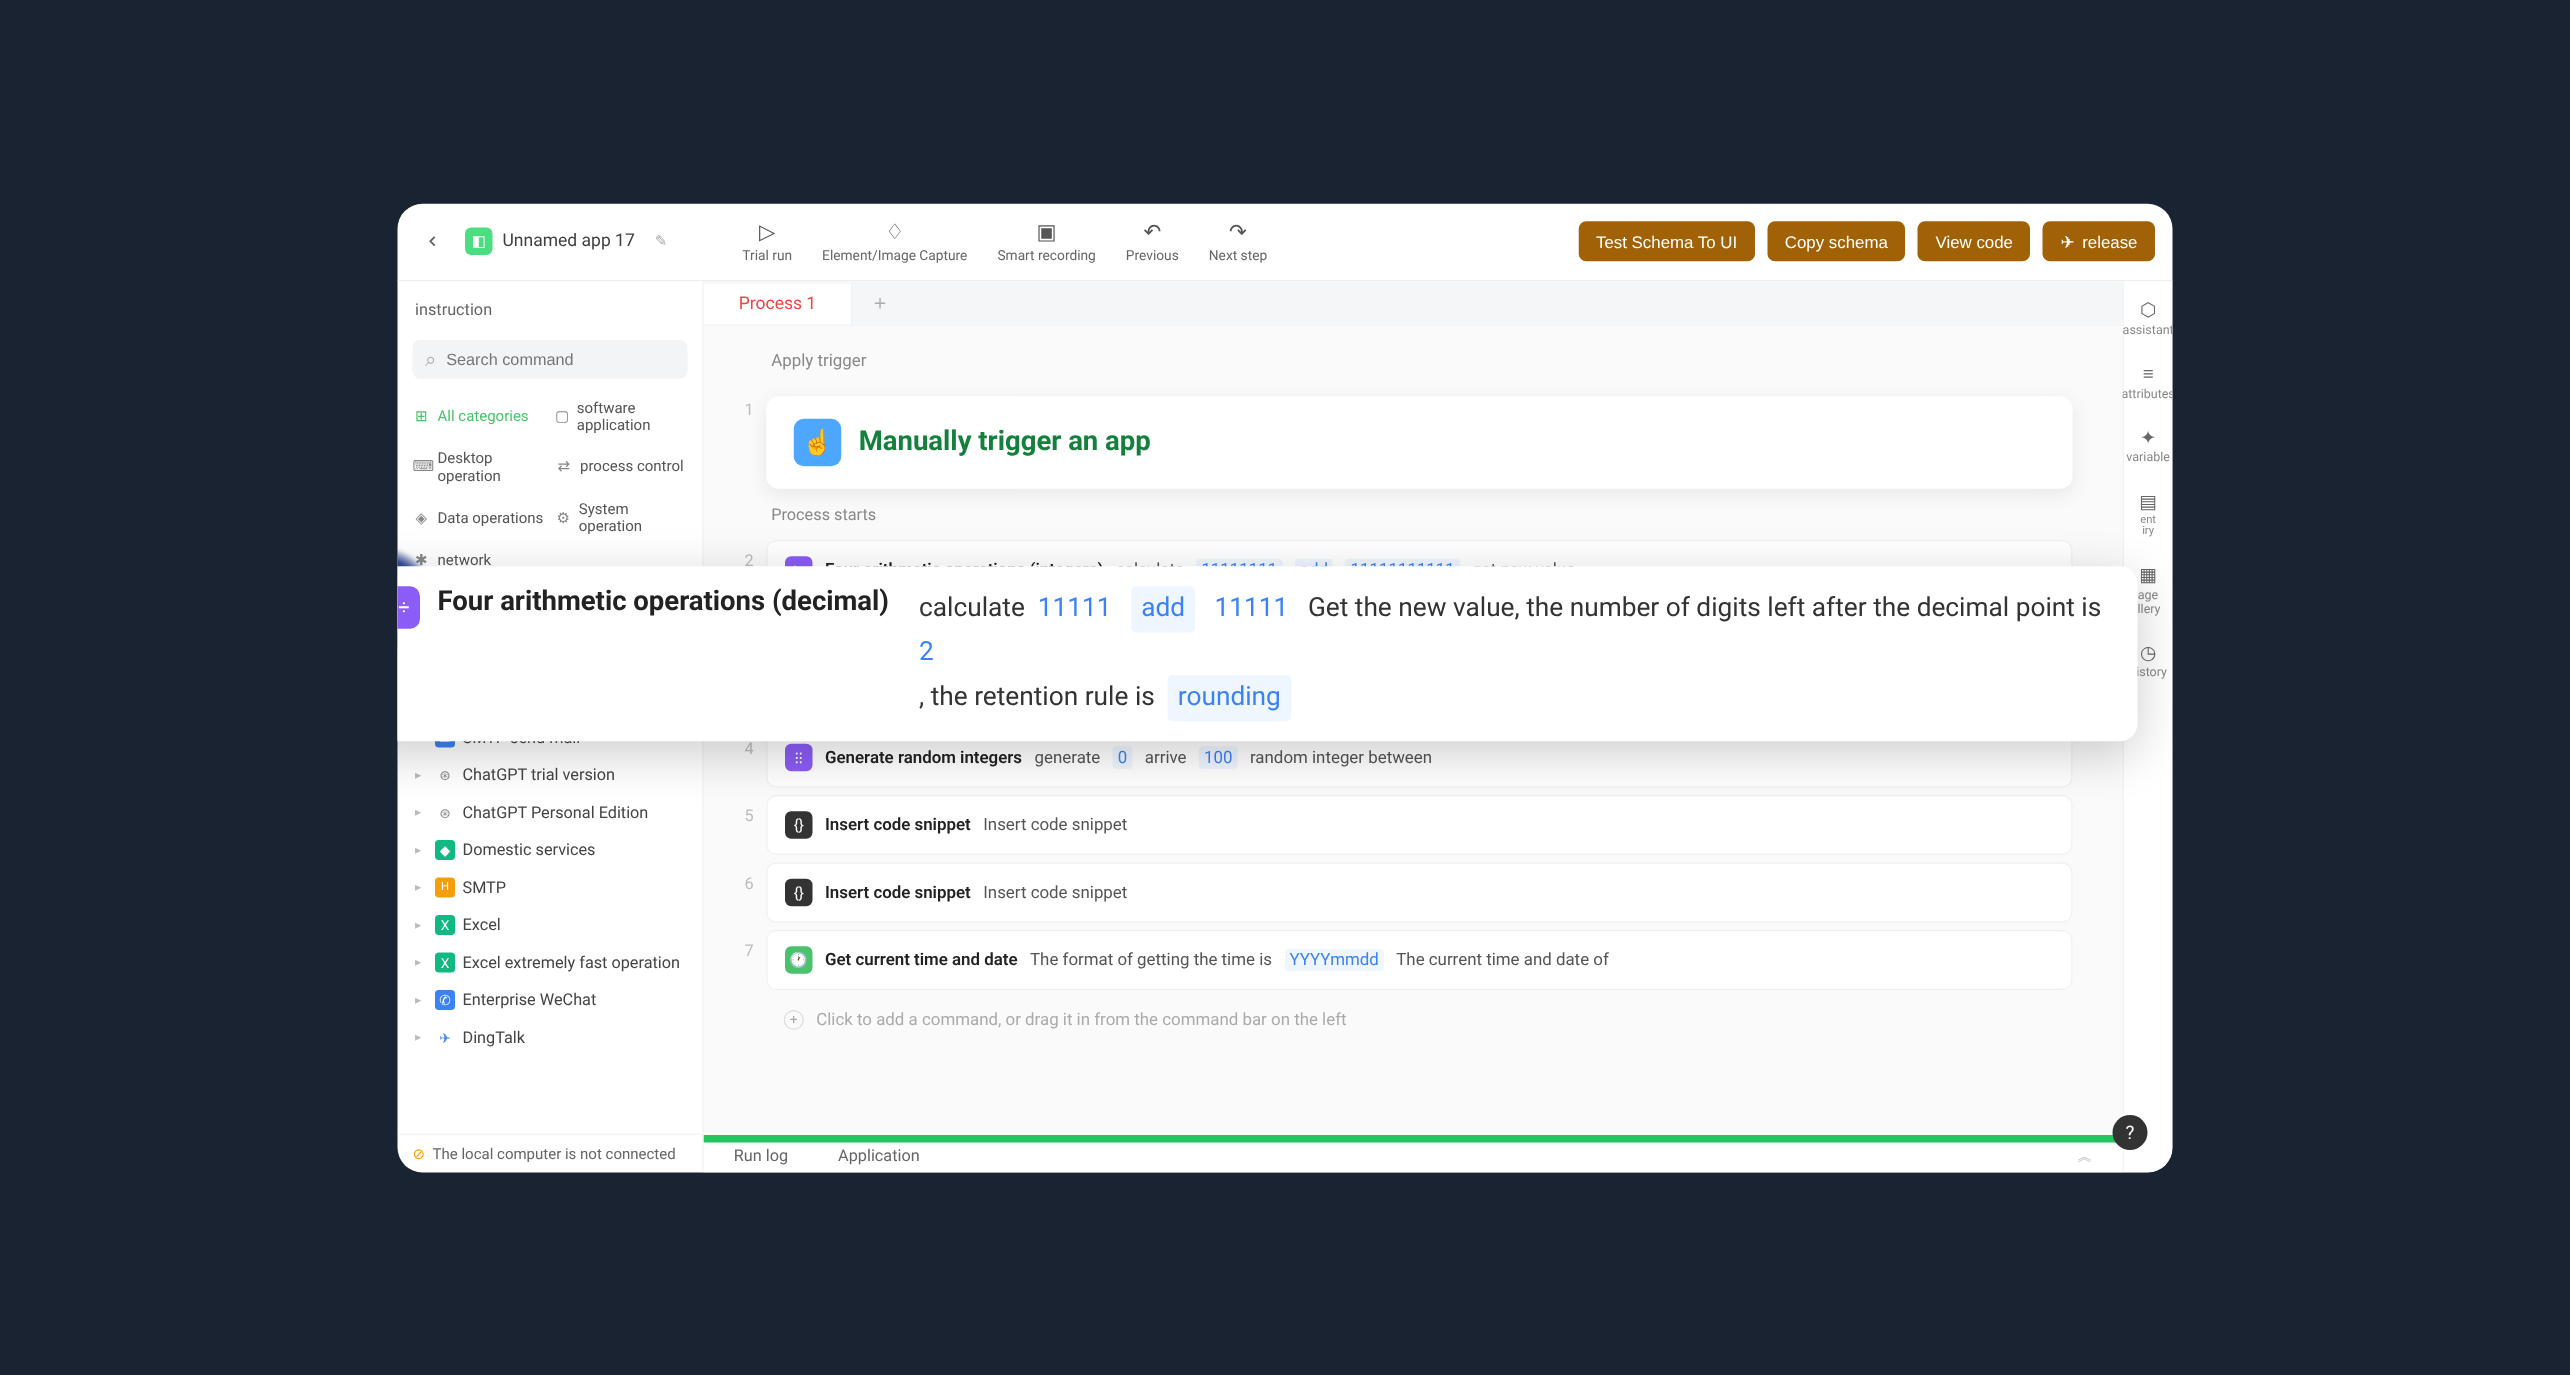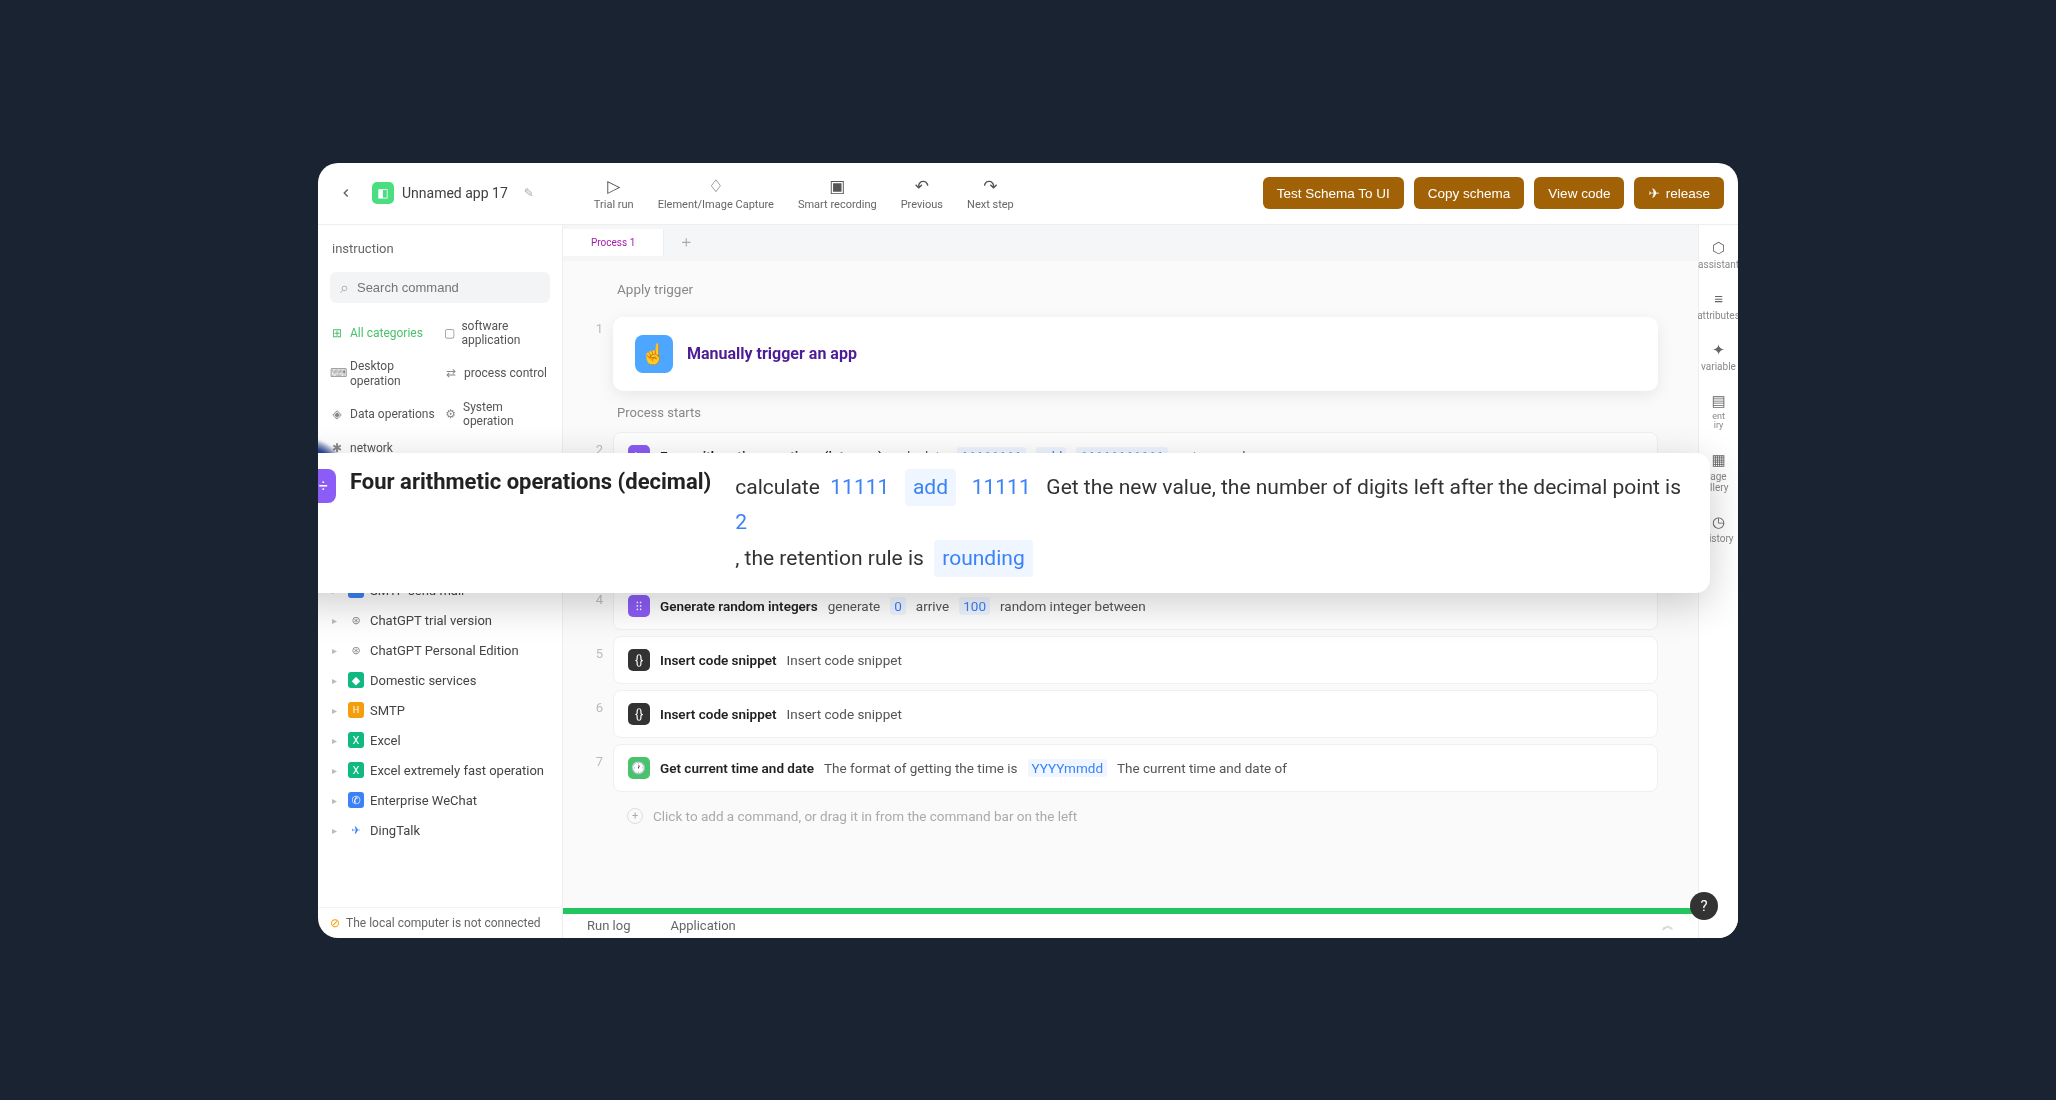--- a/index.html
+++ b/index.html
@@ -33,29 +33,29 @@
 .tree-icon { width: 16px; height: 16px; display:flex; align-items:center; justify-content:center; border-radius: 3px; font-size: 11px; }
 .ti-star { color: #f5a623; }
 .ti-blue { background:#3b82f6; color:#fff; }
 .ti-teal { background:#10b981; color:#fff; }
 .ti-orange { background:#f59e0b; color:#fff; font-size:9px; }
 .ti-gray { color: #888; }
 .left-footer { padding: 8px 12px; border-top: 1px solid #f3f3f3; font-size: 12px; color: #666; display:flex; align-items:center; gap:6px; }
 
 .main { flex: 1; display: flex; flex-direction: column; position: relative; background:#fafafa; }
 .tabs-row { height: 36px; display:flex; align-items:center; background:#f5f6f7; }
-.tab-active { background:#fff; padding: 8px 28px; font-size: 10px; color:#a21caf; border-right:1px solid #eee; }
+.tab-active { background:#fff; padding: 8px 28px; font-size: 14px; color:#ef4444; border-right:1px solid #eee; }
 .tab-add { padding: 8px 14px; color:#aaa; cursor:pointer; }
 .canvas { flex:1; overflow-y:auto; padding: 12px 40px 12px 20px; position:relative; }
 .apply-row { display:flex; margin-bottom:6px; }
 .line-num { width: 30px; text-align:right; color:#bbb; font-size:13px; padding-top:10px; padding-right:10px; }
 .trigger-label { font-size: 13.5px; color:#888; padding: 8px 0 8px 4px; }
 .trigger-card { flex:1; background:#fff; border-radius:10px; padding: 18px 22px; box-shadow: 0 4px 16px rgba(0,0,0,0.08); display:flex; align-items:center; gap:14px; margin:6px 0 2px; }
 .trigger-icon { width: 38px; height:38px; background:#4da6ff; border-radius:8px; display:flex; align-items:center; justify-content:center; color:#fff; font-size:20px; }
-.trigger-title { font-size: 16px; font-weight: 700; color:#4c1d95; }
+.trigger-title { font-size: 22px; font-weight: 700; color:#15803d; }
 .process-starts { font-size:13px; color:#888; padding: 6px 0 6px 4px; }
 .step-row { display:flex; align-items:flex-start; margin: 6px 0; }
 .step-card { flex:1; background:#fff; border-radius:8px; padding: 12px 14px; border:1px solid #f0f0f0; display:flex; align-items:center; gap:10px; flex-wrap:wrap; font-size:13.5px; color:#555; }
 .step-icon { width:22px; height:22px; border-radius:5px; display:flex; align-items:center; justify-content:center; font-size:12px; color:#fff; }
 .si-purple { background:#8b5cf6; }
 .si-dark { background:#333; }
 .si-green { background:#4ac26b; }
 .step-name { font-weight:600; color:#222; }
 .val-blue { color:#3b82f6; background:#eff6ff; padding:1px 4px; border-radius:3px; }
 .add-cmd { display:flex; align-items:center; gap:10px; padding: 10px 14px; font-size:13.5px; color:#aaa; margin-left:30px; }

